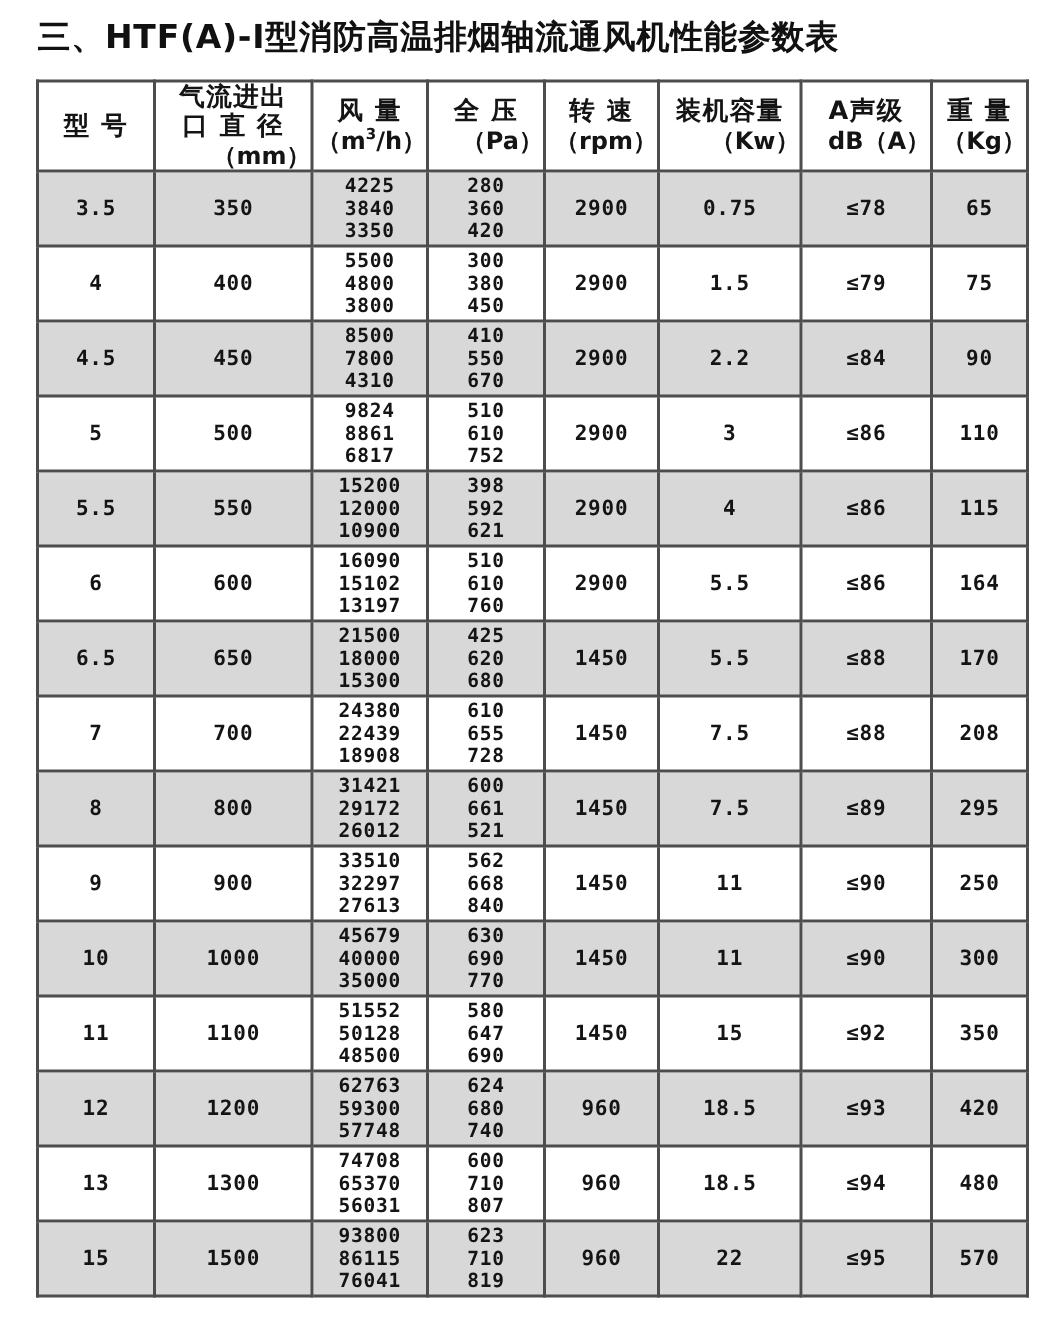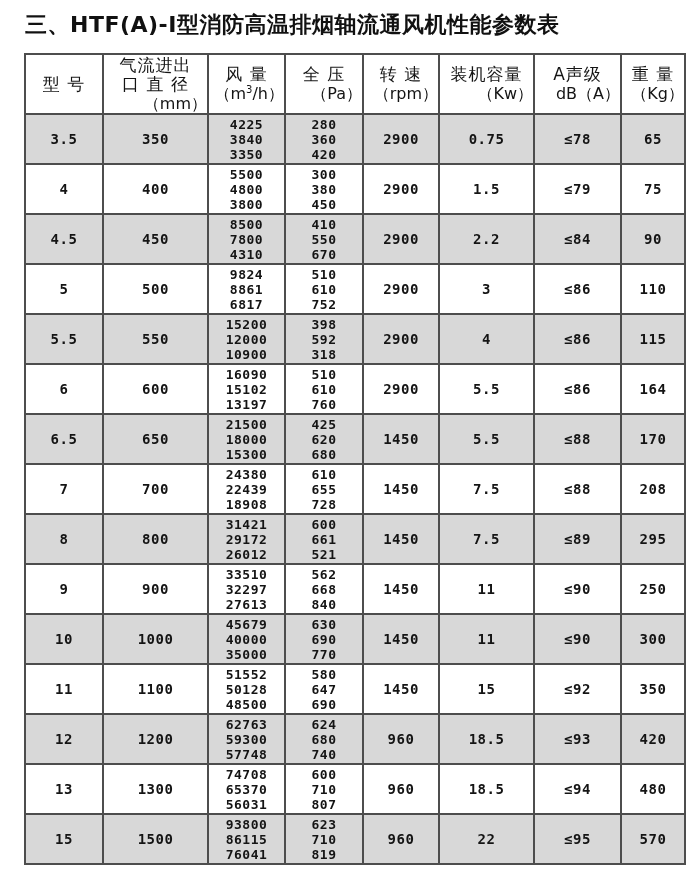--- a/index.html
+++ b/index.html
@@ -32,21 +32,21 @@
     vertical-align: middle;
     padding: 0;
     overflow: hidden;
   }
   thead tr { height: 60px; }
   tbody tr { height: 50px; }
   tbody tr.shaded td { background: #d8d8d8; }
   th {
     background: #ffffff;
     font-size: 17px;
-    font-weight: normal;
+    font-weight: bold;
     line-height: 19px;
     letter-spacing: 1px;
   }
   th .hline { white-space: nowrap; }
   th .unit { font-size: 16px; letter-spacing: 0; text-align: right; }
   th .unit sup { font-size: 10px; line-height: 0; }
   td {
     font-family: "DejaVu Sans Mono", "DejaVu Sans", monospace;
     font-size: 14px;
     font-weight: bold;
@@ -189,21 +189,21 @@
           <td>5.5</td>
           <td>550</td>
           <td>
             <div class="ml">15200</div>
             <div class="ml">12000</div>
             <div class="ml">10900</div>
           </td>
           <td>
             <div class="ml">398</div>
             <div class="ml">592</div>
-            <div class="ml">318</div>
+            <div class="ml">621</div>
           </td>
           <td>2900</td>
           <td>4</td>
           <td>≤86</td>
           <td>115</td>
         </tr>
         <tr>
           <td>6</td>
           <td>600</td>
           <td>

